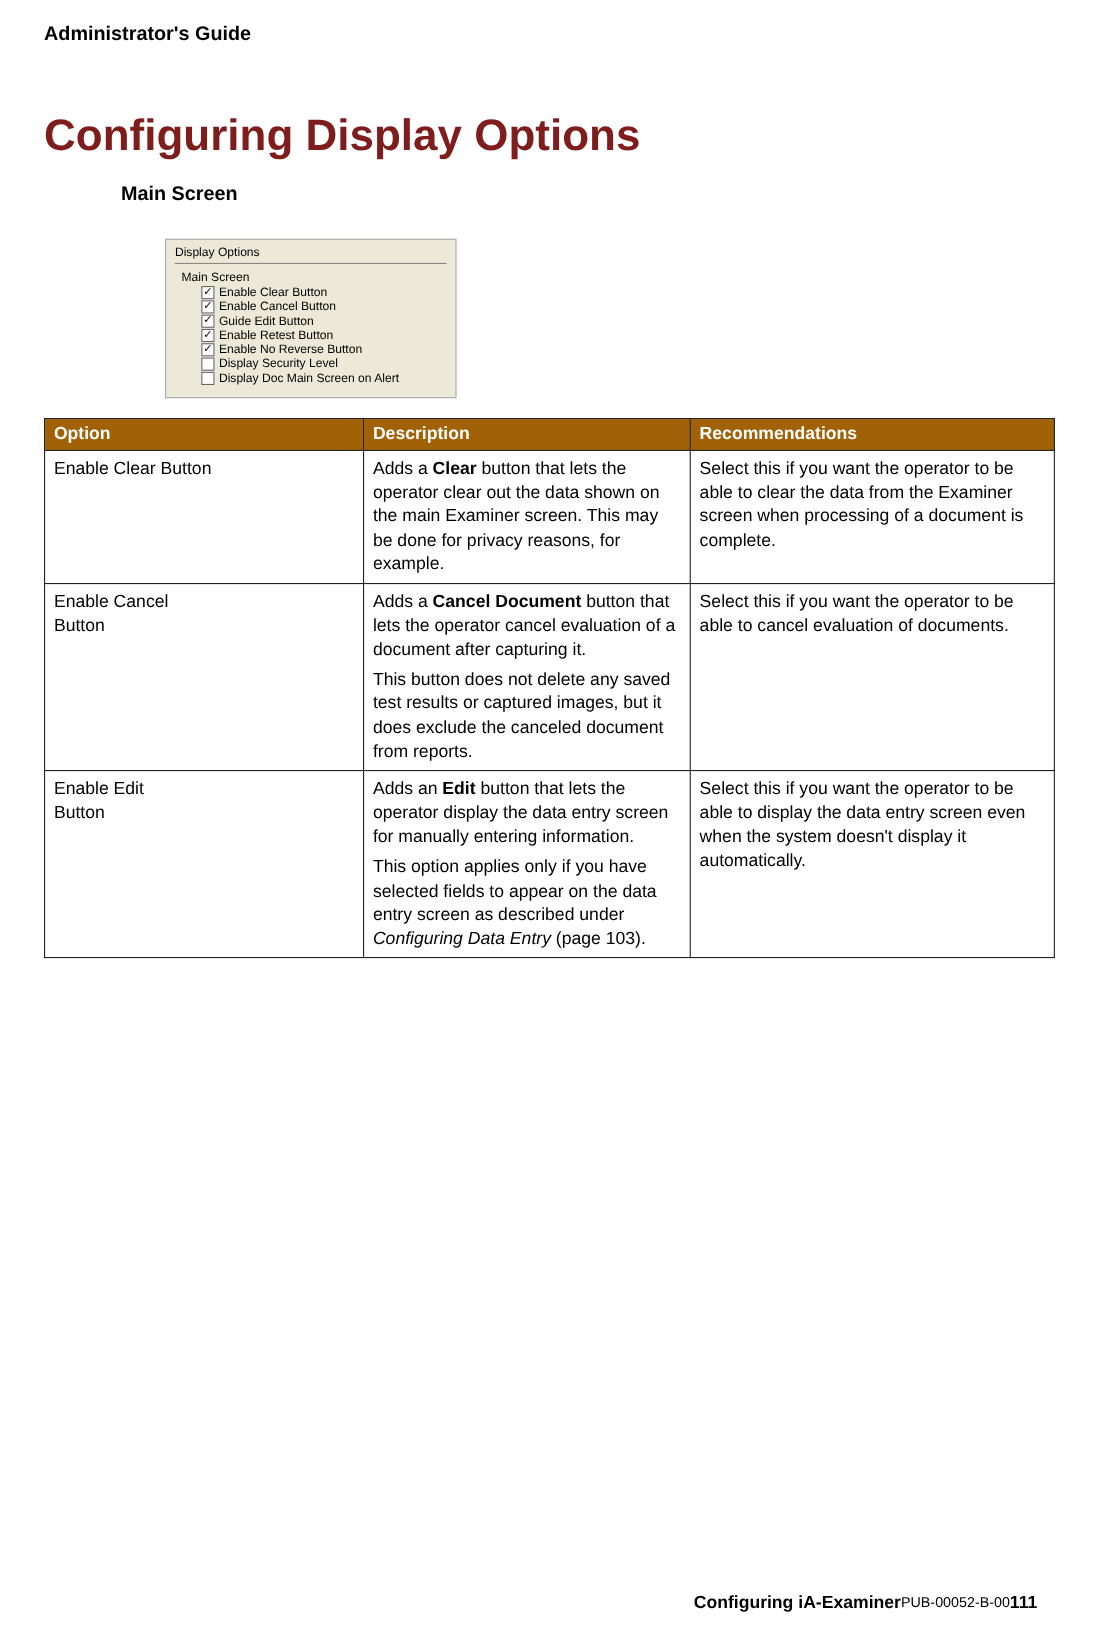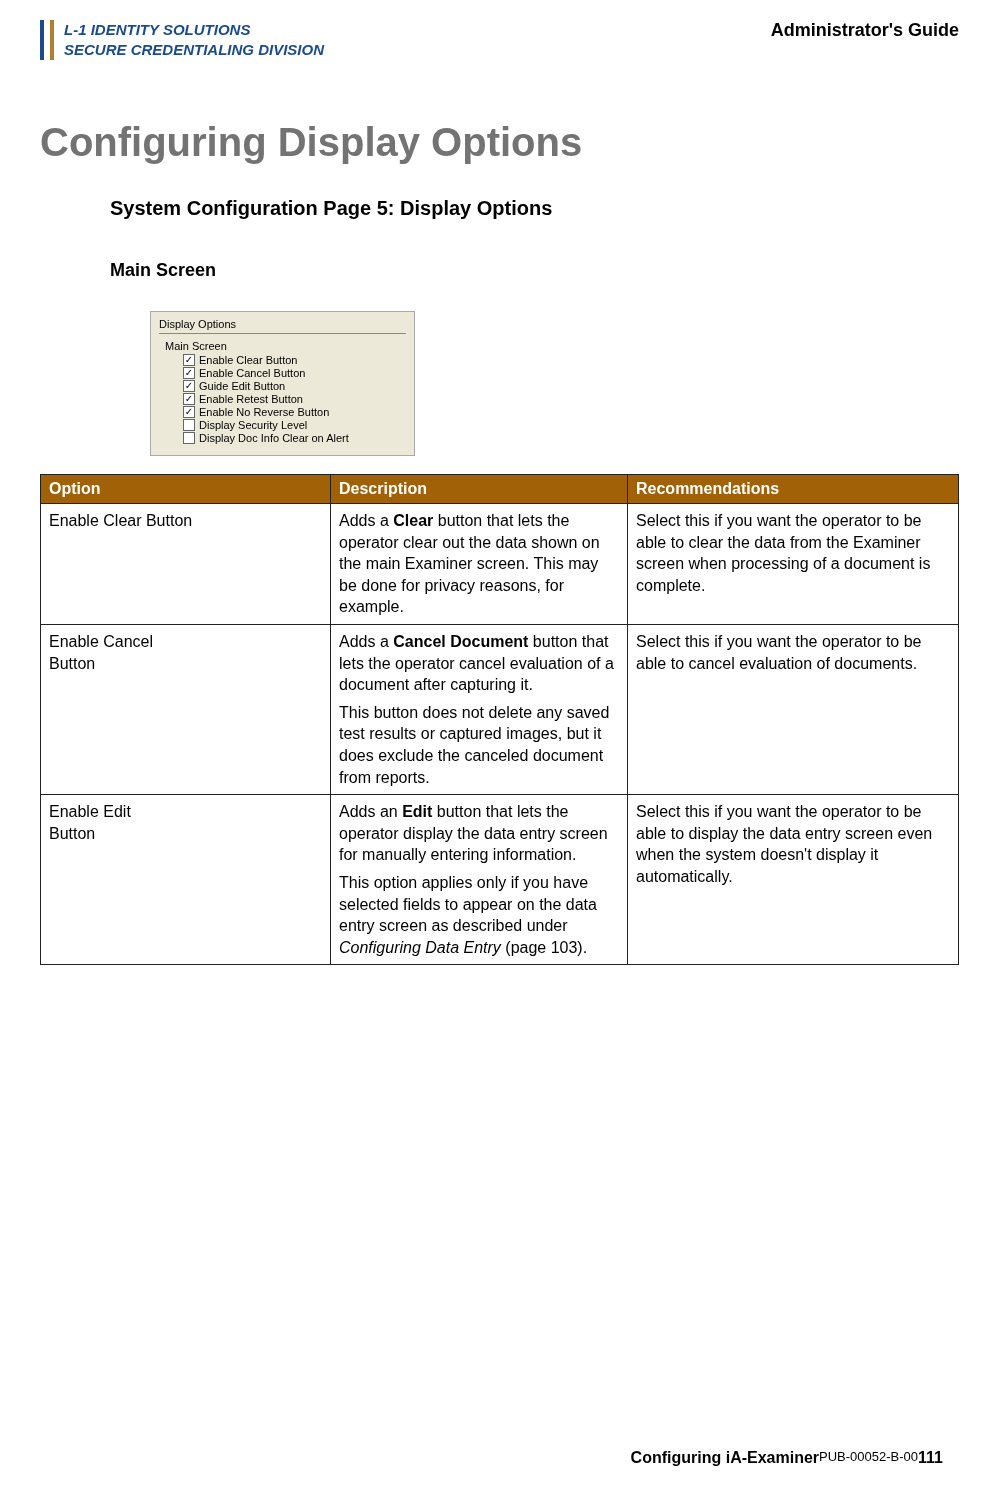--- a/index.html
+++ b/index.html
@@ -43,22 +43,22 @@
       font-style: italic;
     }
     .header-title {
       font-weight: bold;
       font-size: 18px;
       text-align: right;
     }
     h1.main-title {
       font-size: 40px;
       font-weight: bold;
-      color: #737373;
-      margin-bottom: 32px;
+      color: #7f1d1d;
+      margin-bottom: 20px;
     }
     .section-indent {
       margin-left: 70px;
     }
     h2.subtitle {
       font-size: 20px;
       font-weight: bold;
       margin-bottom: 40px;
     }
     h3.screen-title {
@@ -138,35 +138,26 @@
       font-size: 16px;
       font-weight: bold;
     }
     .footer-mid { font-size: 13px; font-weight: normal; }
     em { font-style: italic; text-align: center; }
   </style>
 </head>
 <body>
 
 <div class="header-row">
-  <div class="logo-block">
-    <div class="logo-bar1"></div>
-    <div class="logo-bar2"></div>
-    <div class="logo-text">
-      <span>L-1 IDENTITY SOLUTIONS</span>
-      <span>SECURE CREDENTIALING DIVISION</span>
-    </div>
-  </div>
   <div class="header-title">Administrator's Guide</div>
 </div>
 
 <h1 class="main-title">Configuring Display Options</h1>
 
 <div class="section-indent">
-  <h2 class="subtitle">System Configuration Page 5: Display Options</h2>
   <h3 class="screen-title">Main Screen</h3>
 
   <div class="screenshot">
     <div>Display Options</div>
     <hr>
     <div class="ss-label">Main Screen</div>
     <div class="ss-items" id="ss-items">
         <div class="ss-item">
           <span class="ss-check">✓</span>
           <span>Enable Clear Button</span>
@@ -186,21 +177,21 @@
         <div class="ss-item">
           <span class="ss-check">✓</span>
           <span>Enable No Reverse Button</span>
         </div>
         <div class="ss-item">
           <span class="ss-check"></span>
           <span>Display Security Level</span>
         </div>
         <div class="ss-item">
           <span class="ss-check"></span>
-          <span>Display Doc Info Clear on Alert</span>
+          <span>Display Doc Main Screen on Alert</span>
         </div>
       </div>
   </div>
 </div>
 
 <table class="options">
   <thead>
     <tr>
       <th class="opt-col">Option</th>
       <th class="desc-col">Description</th>

